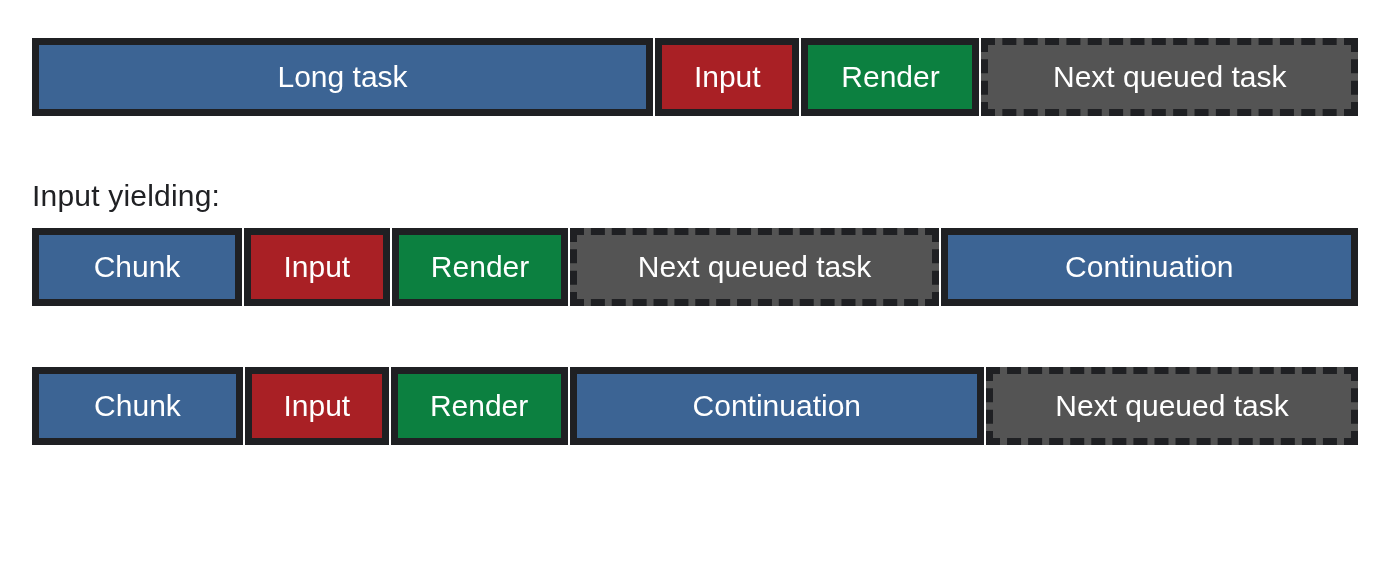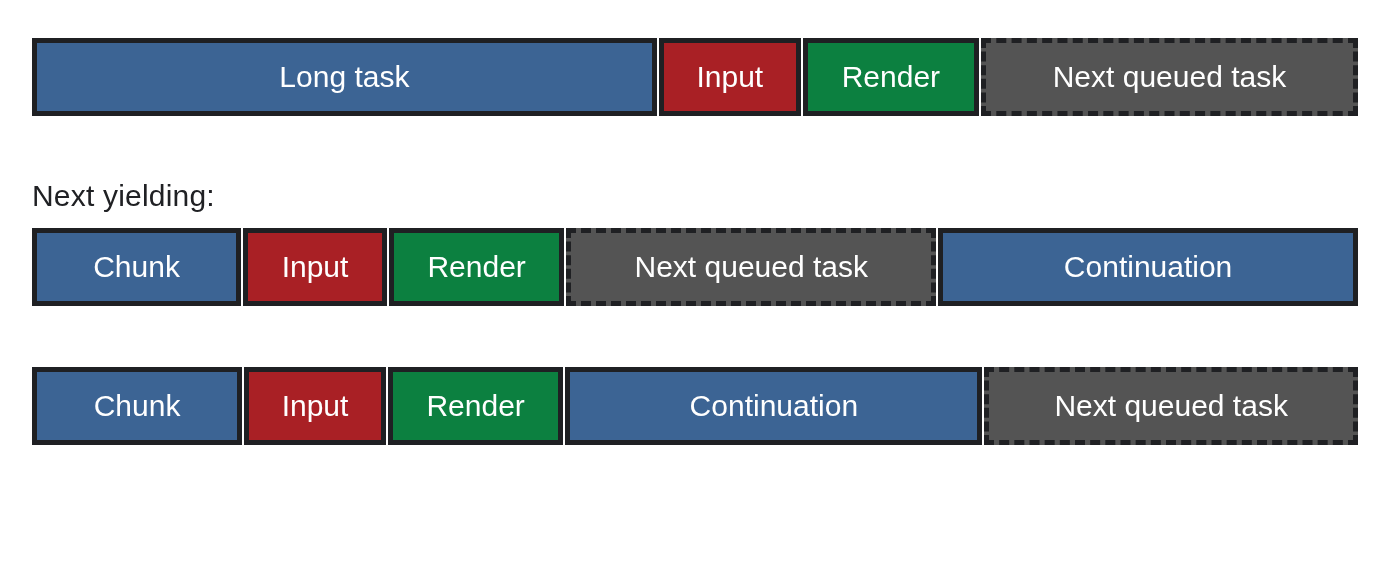--- a/index.html
+++ b/index.html
@@ -27,21 +27,21 @@
     gap: 2px;
     width: 1326px;
     height: 78px;
   }
   .segment {
     flex-basis: 0;
     min-width: 0;
     display: flex;
     align-items: center;
     justify-content: center;
-    border: 5px solid #f97316;
+    border: 7px solid #f97316;
   }
   .segment.dashed { border-style: dashed; }
   .segment-label {
     color: #ffffff;
     font-size: 30px;
     white-space: nowrap;
   }
 </style>
 </head>
 <body>
@@ -57,21 +57,21 @@
         </div>
         <div class="segment" style="background: rgb(12, 128, 64); border-color: rgb(31, 32, 35); flex-grow: 171;">
           <span class="segment-label">Render</span>
         </div>
         <div class="segment dashed" style="background: rgb(84, 84, 84); border-color: rgb(31, 32, 35); flex-grow: 378;">
           <span class="segment-label">Next queued task</span>
         </div>
       </div>
     </section>
     <section class="timeline-section">
-      <div class="section-label">Next yielding:</div>
+      <div class="section-label">Input yielding:</div>
       <div class="bar">
         <div class="segment" style="background: rgb(60, 100, 148); border-color: rgb(31, 32, 35); flex-grow: 207;">
           <span class="segment-label">Chunk</span>
         </div>
         <div class="segment" style="background: rgb(169, 32, 37); border-color: rgb(31, 32, 35); flex-grow: 139;">
           <span class="segment-label">Input</span>
         </div>
         <div class="segment" style="background: rgb(12, 128, 64); border-color: rgb(31, 32, 35); flex-grow: 172;">
           <span class="segment-label">Render</span>
         </div>

